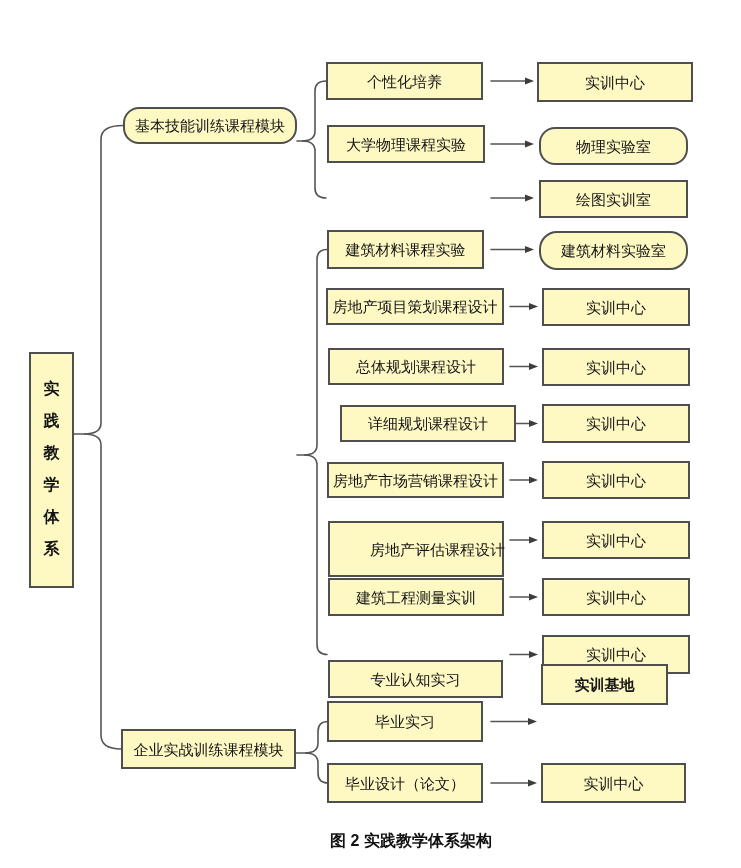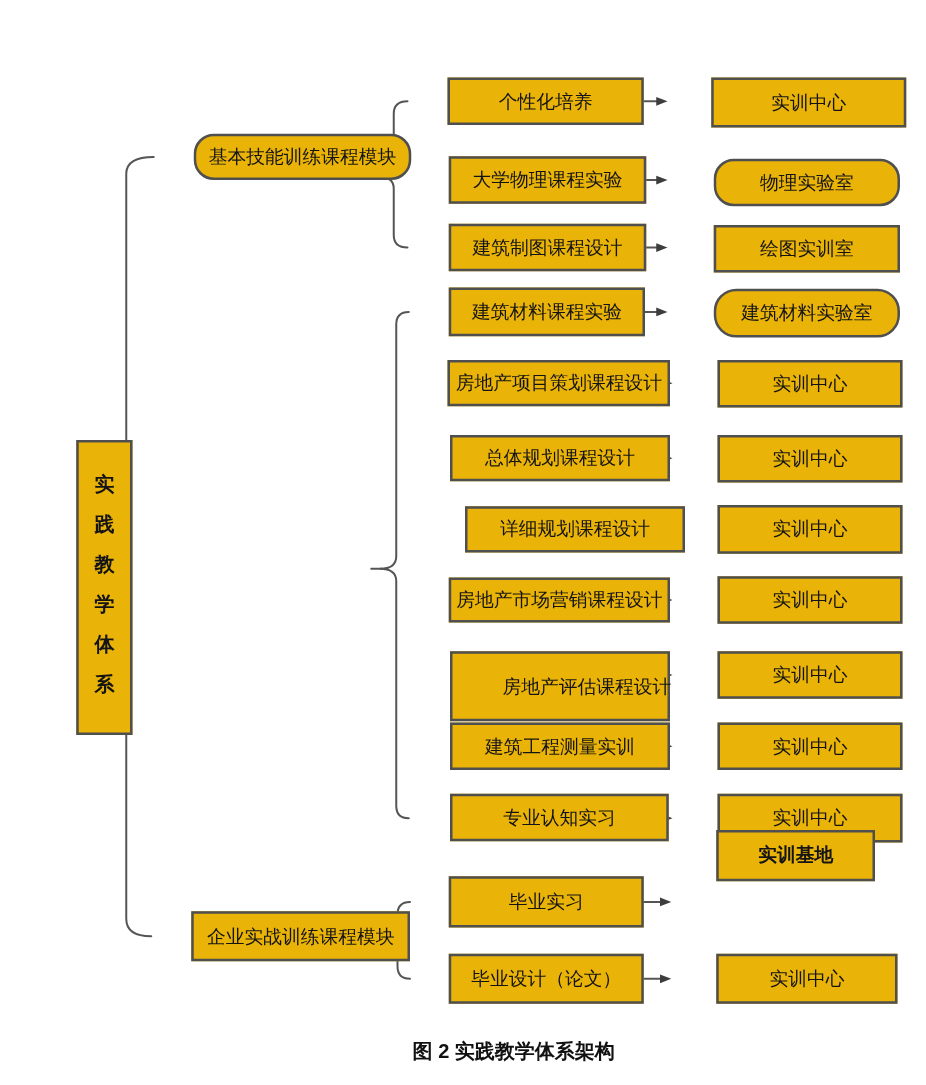--- a/index.html
+++ b/index.html
@@ -20,30 +20,29 @@
     left: 0;
     top: 0;
     width: 741px;
     height: 868px;
     pointer-events: none;
   }
   .box {
     position: absolute;
     box-sizing: border-box;
     border: 2px solid #4f4f4f;
-    background: #eab308;
+    background: #fef9c3;
     display: flex;
     align-items: center;
     justify-content: center;
     color: #141414;
     font-size: 15px;
     line-height: 1;
     white-space: nowrap;
     text-align: center;
-    margin-left: 32px;
   }
   .root-box {
     flex-direction: column;
     gap: 14px;
     font-size: 16px;
     font-weight: 600;
     letter-spacing: 0;
   }
   .root-box span { display: block; height: 18px; }
   .module-box { font-size: 15px; }
@@ -150,29 +149,28 @@
     <span>学</span>
     <span>体</span>
     <span>系</span>
   </div>
 
   <div class="box module-box" style="left:123px; top:107px; width:174px; height:37px;border-radius:16px;">基本技能训练课程模块</div>
   <div class="box module-box" style="left:121px; top:729px; width:175px; height:40px;">企业实战训练课程模块</div>
 
   <div class="box course-box" style="left:326px; top:62px;  width:157px; height:38px;">个性化培养</div>
   <div class="box course-box" style="left:327px; top:125px; width:158px; height:38px;">大学物理课程实验</div>
-  <div class="box course-box" style="left:327px; top:179px; width:158px; height:38px;">建筑制图课程设计</div>
   <div class="box course-box" style="left:327px; top:230px; width:157px; height:39px;">建筑材料课程实验</div>
   <div class="box course-box" style="left:326px; top:288px; width:178px; height:37px;">房地产项目策划课程设计</div>
   <div class="box course-box" style="left:328px; top:348px; width:176px; height:37px;">总体规划课程设计</div>
   <div class="box course-box" style="left:340px; top:405px; width:176px; height:37px;">详细规划课程设计</div>
   <div class="box course-box" style="left:327px; top:462px; width:177px; height:36px;">房地产市场营销课程设计</div>
   <div class="box course-box" style="left:328px; top:521px; width:176px; height:56px;padding-left:43px;">房地产评估课程设计</div>
   <div class="box course-box" style="left:328px; top:578px; width:176px; height:38px;">建筑工程测量实训</div>
-  <div class="box course-box" style="left:328px; top:635px; width:175px; height:38px;">专业认知实习</div>
+  <div class="box course-box" style="left:328px; top:660px; width:175px; height:38px;">专业认知实习</div>
   <div class="box course-box" style="left:327px; top:701px; width:156px; height:41px;">毕业实习</div>
   <div class="box course-box" style="left:327px; top:763px; width:156px; height:40px;">毕业设计（论文）</div>
 
   <div class="box facility-box" style="left:537px; top:62px;  width:156px; height:40px;">实训中心</div>
   <div class="box facility-box" style="left:539px; top:127px; width:149px; height:38px;border-radius:16px;">物理实验室</div>
   <div class="box facility-box" style="left:539px; top:180px; width:149px; height:38px;">绘图实训室</div>
   <div class="box facility-box" style="left:539px; top:231px; width:149px; height:39px;border-radius:18px;">建筑材料实验室</div>
   <div class="box facility-box" style="left:542px; top:288px; width:148px; height:38px;">实训中心</div>
   <div class="box facility-box" style="left:542px; top:348px; width:148px; height:38px;">实训中心</div>
   <div class="box facility-box" style="left:542px; top:404px; width:148px; height:39px;">实训中心</div>

